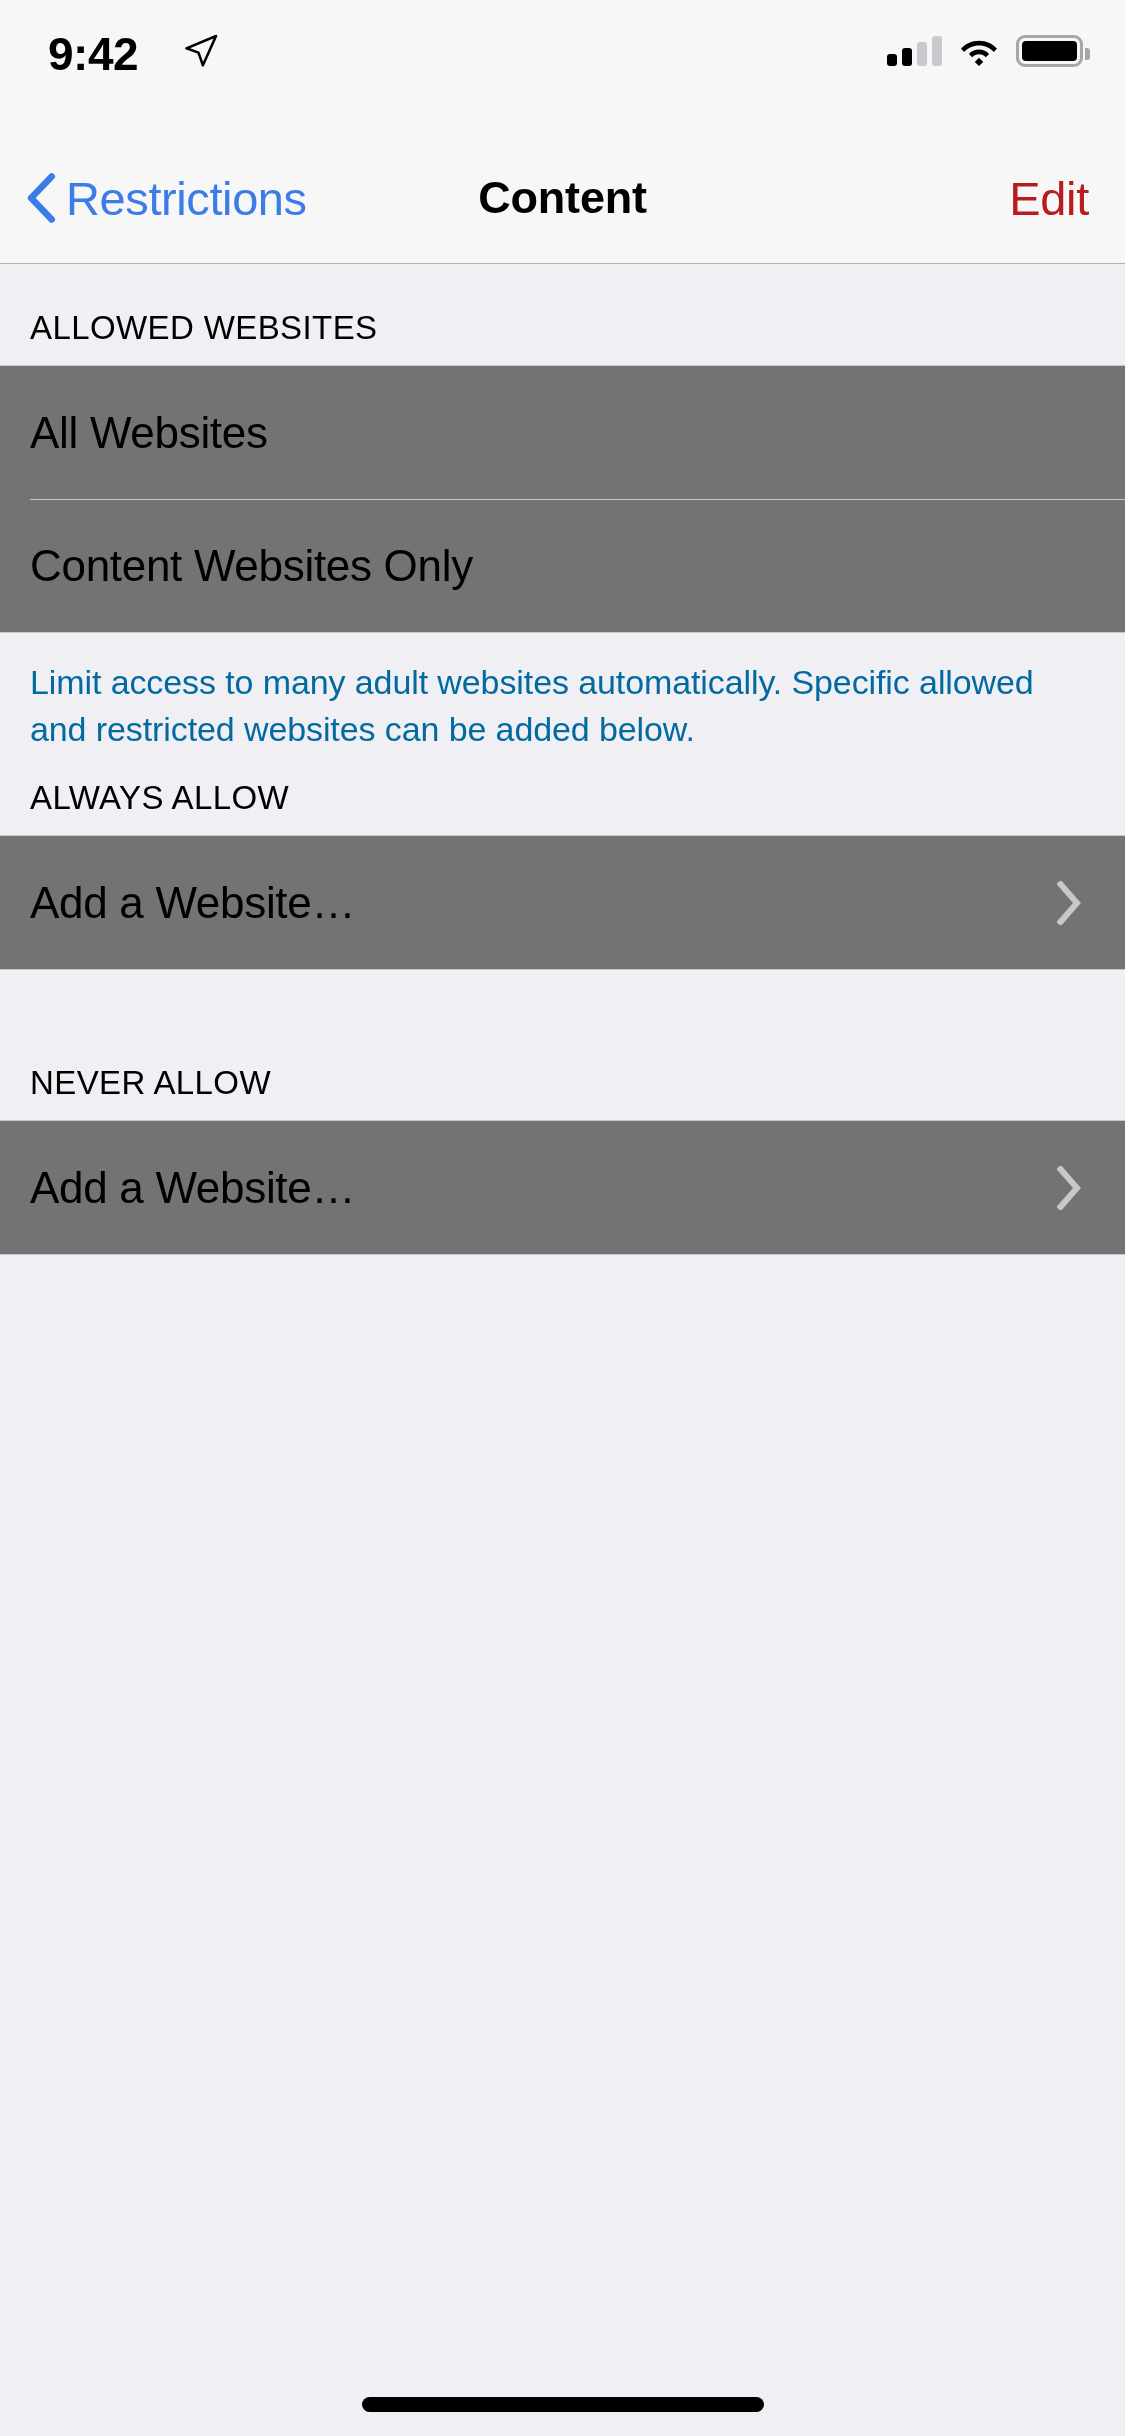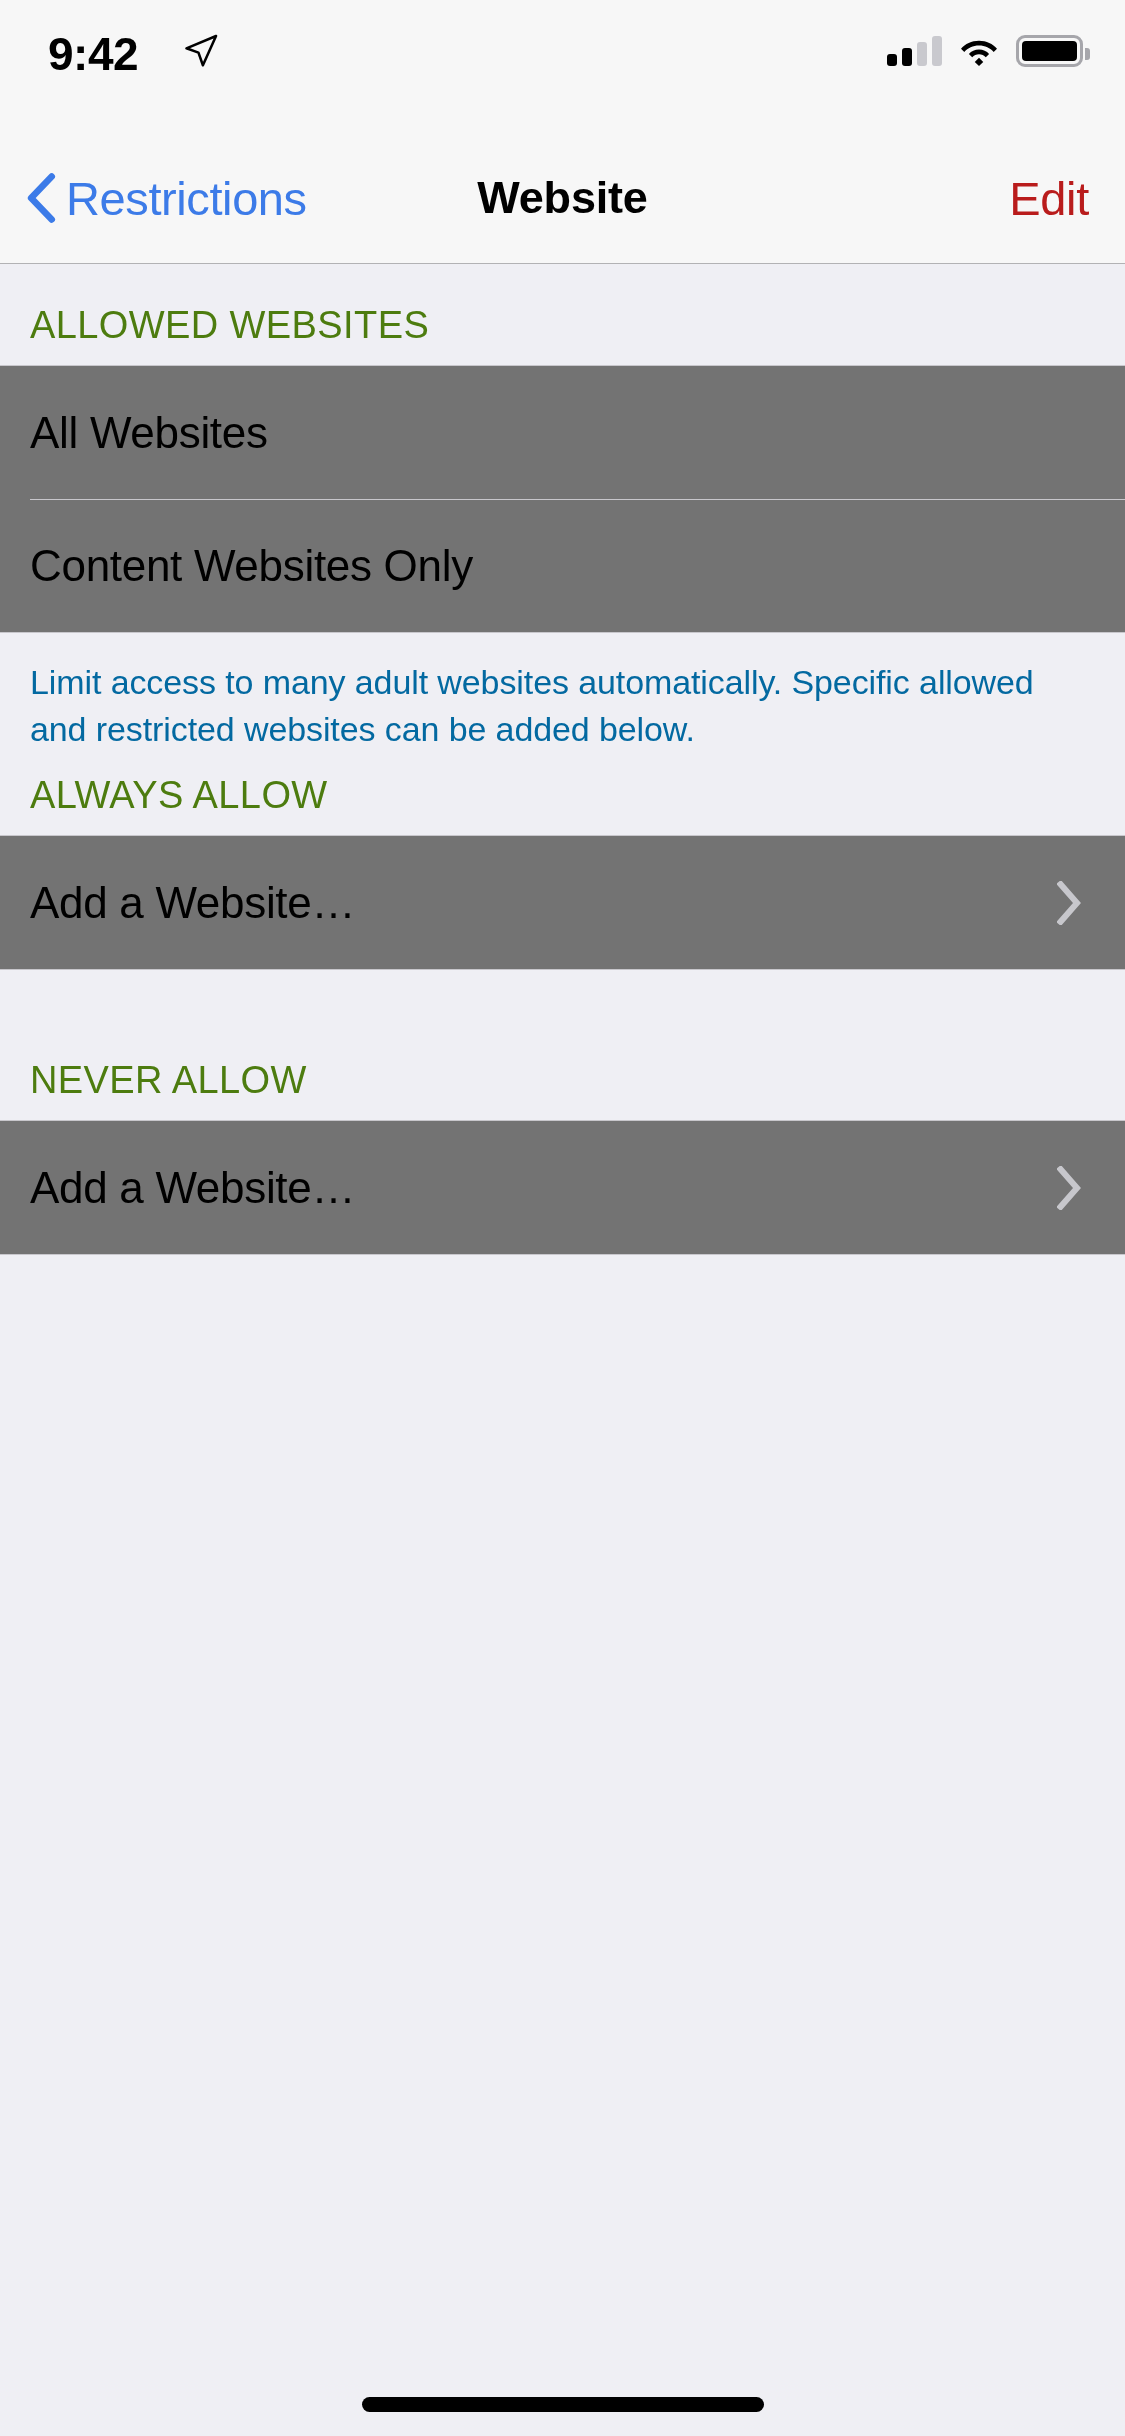--- a/index.html
+++ b/index.html
@@ -160,22 +160,22 @@
     width: 1125px;
     bottom: 0;
     background: #EFEFF4;
   }
 
   .section-header {
     height: 100px;
     display: flex;
     align-items: flex-end;
     padding: 0 0 18px 30px;
-    font-size: 38px;
-    color: #4d7c0f;
+    font-size: 33px;
+    color: #000000;
     letter-spacing: 0.4px;
   }
   .section-header.tight { height: 82px; }
 
   .group {
     background: #FFFFFF;
     border-top: 1px solid #C8C7CC;
     border-bottom: 1px solid #C8C7CC;
   }
 
@@ -259,21 +259,21 @@
     </div>
   </div>
 
   <div class="nav-bar">
     <div class="nav-back">
       <svg class="chev-back" viewBox="0 0 14 24">
         <polyline points="12,2 2.4,12 12,22" fill="none" stroke="#3C7BE8" stroke-width="3.1" stroke-linecap="round" stroke-linejoin="round"></polyline>
       </svg>
       <span class="nav-back-label">Restrictions</span>
     </div>
-    <div class="nav-title">Website</div>
+    <div class="nav-title">Content</div>
     <div class="nav-edit">Edit</div>
   </div>
 
   <div class="content">
 
     <div class="section-header">ALLOWED WEBSITES</div>
     <div class="group">
 
       <div class="row">
         <span class="row-label">All Websites</span>

